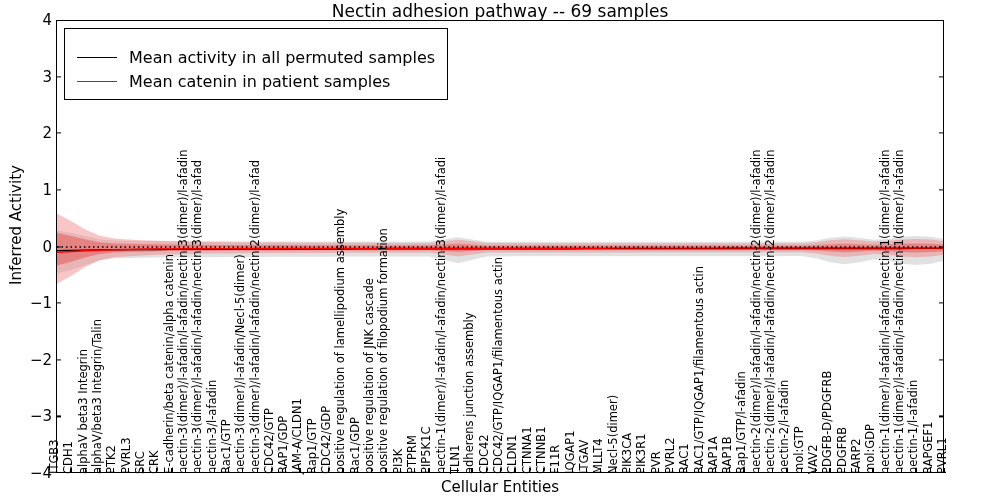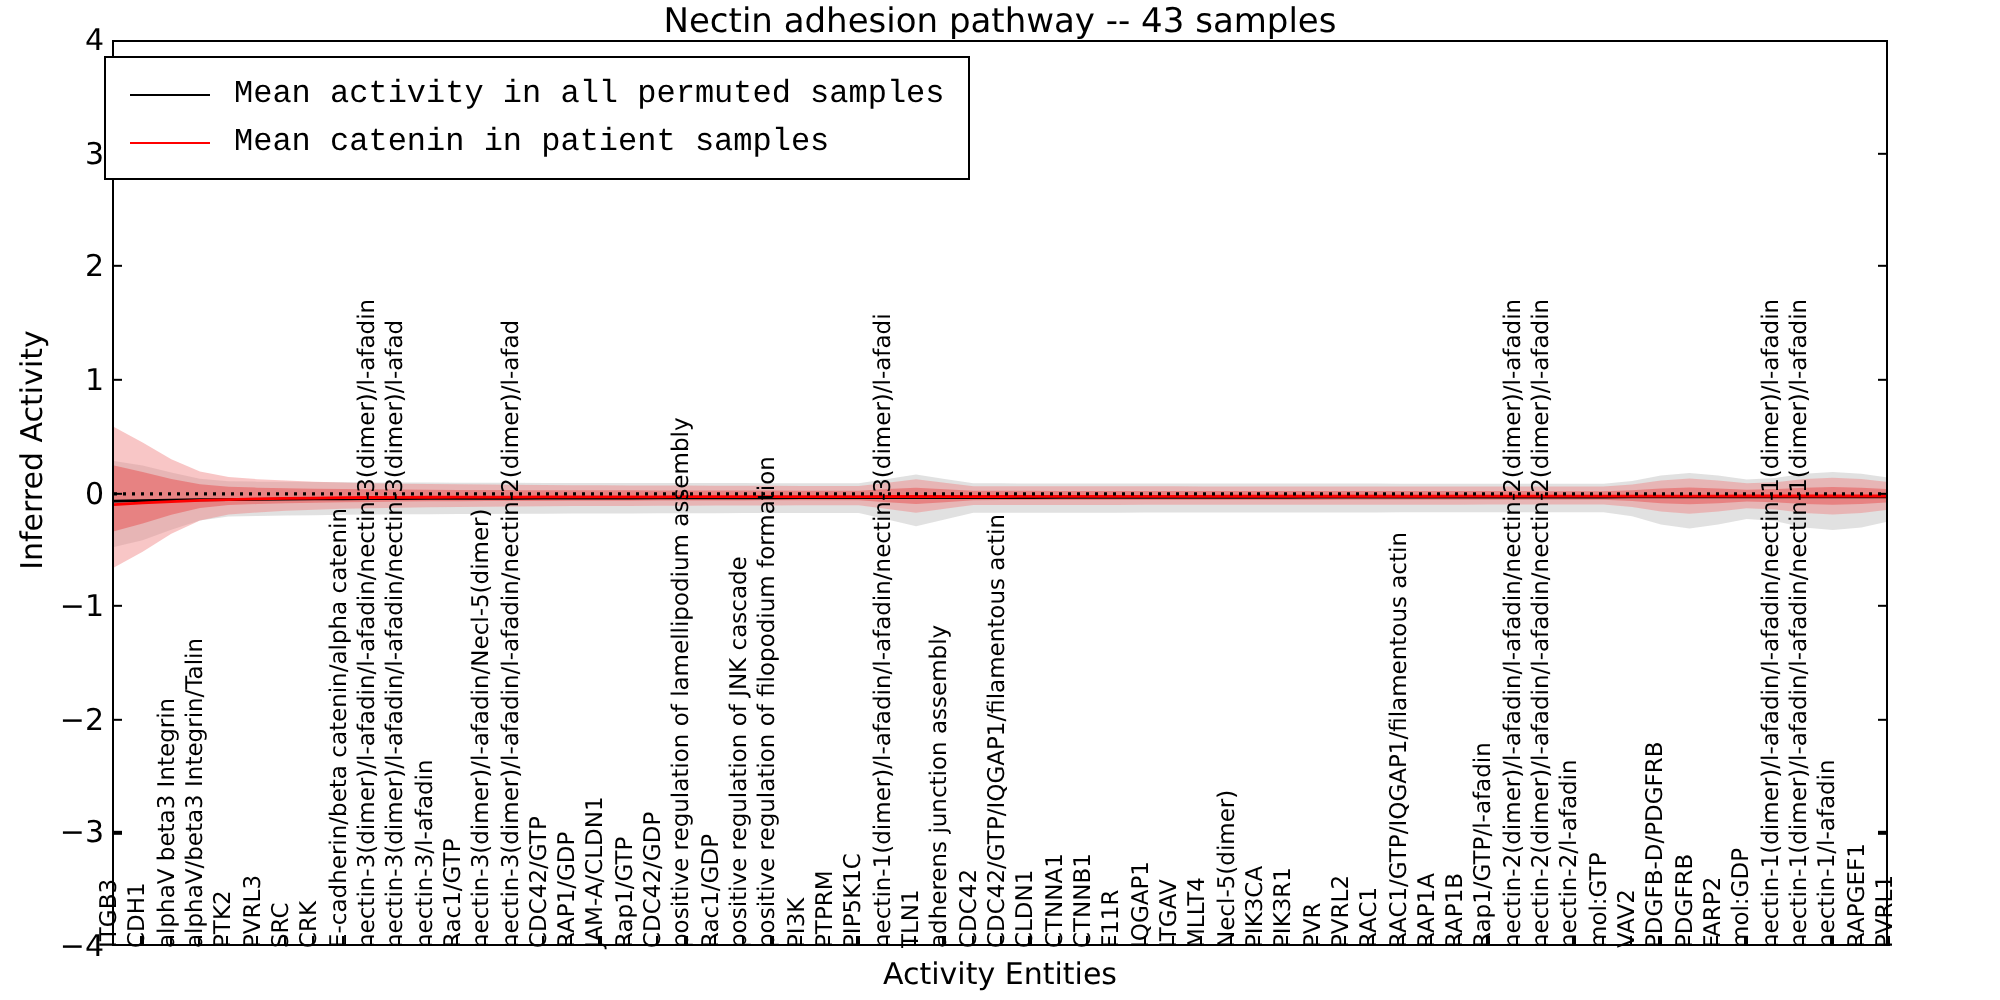--- a/index.html
+++ b/index.html
@@ -55,40 +55,39 @@
     transform-origin:left bottom;
     transform:rotate(-90deg);
     white-space:nowrap;
     font-size:11.5px;
     line-height:11px;
     color:#000;
   }
 
   
   #legend{
-    position:absolute;left:52px;top:28px;
+    position:absolute;left:64px;top:28px;
     border:1.2px solid #000;background:#fff;
-    padding:6px 12px 6px 8px;
+    padding:16px 12px 6px 8px;
     z-index:40;
-    font-family:Liberation Mono, monospace;
   }
   .legend-row{display:flex;align-items:center;height:24px;}
   .legend-line{display:inline-block;width:40px;height:0;border-top:1.6px solid #000;margin:0 12px 0 4px;}
   .legend-line.red{border-top-color:#ff0000;}
   .legend-text{font-size:16px;color:#000;}
 
   
   #data-svg{position:absolute;left:0;top:0;width:888px;height:453px;}
 </style>
 </head>
 <body>
 
 <div id="root">
 
-  <div id="chart-title">Nectin adhesion pathway -- 43 samples</div>
+  <div id="chart-title">Nectin adhesion pathway -- 69 samples</div>
 
   <div id="y-axis-label">Inferred Activity</div>
 
   <div id="yticks-wrap"></div>
 
   <div id="plot-area">
     <svg id="data-svg" viewBox="0 0 888 453" preserveAspectRatio="none">
         <polygon points="0.00,209.51 14.32,211.81 28.65,215.29 42.97,218.32 57.29,219.59 71.61,219.82 85.94,219.93 100.26,220.04 114.58,220.16 128.90,220.21 143.23,220.27 157.55,220.27 171.87,220.33 186.19,220.38 200.52,220.38 214.84,220.44 229.16,220.44 243.48,220.50 257.81,220.50 272.13,220.50 286.45,220.55 300.77,220.55 315.10,220.55 329.42,220.61 343.74,220.61 358.06,220.61 372.39,220.61 386.71,218.48 401.03,216.29 415.35,218.48 429.68,220.67 444.00,220.67 458.32,220.72 472.65,220.72 486.97,220.72 501.29,220.72 515.61,220.72 529.94,220.72 544.26,220.78 558.58,220.78 572.90,220.78 587.23,220.78 601.55,220.78 615.87,220.78 630.19,220.78 644.52,220.84 658.84,220.84 673.16,220.84 687.48,220.84 701.81,220.84 716.13,220.84 730.45,220.84 744.77,220.84 759.10,219.49 773.42,216.80 787.74,215.46 802.06,216.80 816.39,218.70 830.71,217.95 845.03,215.87 859.35,215.01 873.68,215.87 888.00,217.95 888.00,239.54 873.68,242.71 859.35,244.03 845.03,242.71 830.71,239.54 816.39,238.47 802.06,241.24 787.74,243.28 773.42,241.24 759.10,237.15 744.77,235.11 730.45,235.11 716.13,235.16 701.81,235.16 687.48,235.16 673.16,235.16 658.84,235.16 644.52,235.16 630.19,235.22 615.87,235.22 601.55,235.22 587.23,235.22 572.90,235.22 558.58,235.28 544.26,235.28 529.94,235.28 515.61,235.28 501.29,235.33 486.97,235.33 472.65,235.33 458.32,235.33 444.00,235.39 429.68,235.39 415.35,238.72 401.03,242.16 386.71,238.80 372.39,235.45 358.06,235.50 343.74,235.50 329.42,235.56 315.10,235.56 300.77,235.62 286.45,235.62 272.13,235.67 257.81,235.73 243.48,235.73 229.16,235.79 214.84,235.84 200.52,235.90 186.19,235.96 171.87,236.01 157.55,236.13 143.23,236.18 128.90,236.30 114.58,236.41 100.26,236.58 85.94,236.75 71.61,236.98 57.29,237.26 42.97,239.29 28.65,243.91 14.32,249.07 0.00,252.55" fill="#c8c8c8" fill-opacity="0.55" stroke="none"></polygon>
         <polygon points="0.00,192.53 14.32,200.26 28.65,208.66 42.97,214.81 57.29,217.55 71.61,218.57 85.94,219.25 100.26,219.82 114.58,220.27 128.90,220.61 143.23,220.84 157.55,221.01 171.87,221.18 186.19,221.29 200.52,221.40 214.84,221.52 229.16,221.57 243.48,221.63 257.81,221.69 272.13,221.74 286.45,221.80 300.77,221.86 315.10,221.86 329.42,221.91 343.74,221.97 358.06,221.97 372.39,221.97 386.71,220.35 401.03,218.67 415.35,220.35 429.68,222.08 444.00,222.08 458.32,222.08 472.65,222.14 486.97,222.14 501.29,222.14 515.61,222.14 529.94,222.14 544.26,222.20 558.58,222.20 572.90,222.20 587.23,222.20 601.55,222.20 615.87,222.20 630.19,222.20 644.52,222.25 658.84,222.25 673.16,222.25 687.48,222.25 701.81,222.25 716.13,222.25 730.45,222.25 744.77,222.25 759.10,221.24 773.42,219.23 787.74,218.22 802.06,219.23 816.39,220.59 830.71,220.11 845.03,218.55 859.35,217.91 873.68,218.55 888.00,220.11 888.00,233.75 873.68,235.52 859.35,236.25 845.03,235.52 830.71,233.75 816.39,233.12 802.06,234.74 787.74,235.89 773.42,234.74 759.10,232.46 744.77,231.31 730.45,231.31 716.13,231.31 701.81,231.31 687.48,231.31 673.16,231.37 658.84,231.37 644.52,231.37 630.19,231.37 615.87,231.37 601.55,231.37 587.23,231.37 572.90,231.43 558.58,231.43 544.26,231.43 529.94,231.43 515.61,231.43 501.29,231.48 486.97,231.48 472.65,231.48 458.32,231.48 444.00,231.54 429.68,231.54 415.35,233.43 401.03,235.42 386.71,233.51 372.39,231.60 358.06,231.65 343.74,231.65 329.42,231.71 315.10,231.71 300.77,231.77 286.45,231.82 272.13,231.88 257.81,231.94 243.48,231.99 229.16,232.05 214.84,232.11 200.52,232.22 186.19,232.33 171.87,232.45 157.55,232.62 143.23,232.84 128.90,233.07 114.58,233.41 100.26,233.86 85.94,234.43 71.61,235.22 57.29,236.24 42.97,239.22 28.65,245.87 14.32,254.84 0.00,262.74" fill="#f08080" fill-opacity="0.45" stroke="none"></polygon>
         <polygon points="0.00,211.78 14.32,214.95 28.65,218.52 42.97,221.18 57.29,222.42 71.61,222.82 85.94,223.10 100.26,223.33 114.58,223.56 128.90,223.67 143.23,223.78 157.55,223.90 171.87,223.95 186.19,224.01 200.52,224.07 214.84,224.12 229.16,224.12 243.48,224.18 257.81,224.18 272.13,224.23 286.45,224.23 300.77,224.29 315.10,224.29 329.42,224.29 343.74,224.35 358.06,224.35 372.39,224.35 386.71,223.54 401.03,222.83 415.35,223.62 429.68,224.40 444.00,224.40 458.32,224.40 472.65,224.46 486.97,224.46 501.29,224.46 515.61,224.46 529.94,224.46 544.26,224.46 558.58,224.46 572.90,224.52 587.23,224.52 601.55,224.52 615.87,224.52 630.19,224.52 644.52,224.52 658.84,224.52 673.16,224.52 687.48,224.52 701.81,224.52 716.13,224.57 730.45,224.57 744.77,224.57 759.10,224.12 773.42,223.20 787.74,222.75 802.06,223.20 816.39,223.82 830.71,223.56 845.03,222.85 859.35,222.55 873.68,222.85 888.00,223.56 888.00,230.13 873.68,231.01 859.35,231.38 845.03,231.01 830.71,230.13 816.39,229.81 802.06,230.57 787.74,231.14 773.42,230.57 759.10,229.44 744.77,228.93 730.45,228.93 716.13,228.93 701.81,228.93 687.48,228.93 673.16,228.93 658.84,228.93 644.52,228.93 630.19,228.93 615.87,228.93 601.55,228.99 587.23,228.99 572.90,228.99 558.58,228.99 544.26,228.99 529.94,228.99 515.61,228.99 501.29,229.05 486.97,229.05 472.65,229.05 458.32,229.05 444.00,229.05 429.68,229.10 415.35,230.08 401.03,231.06 386.71,230.08 372.39,229.10 358.06,229.16 343.74,229.16 329.42,229.16 315.10,229.22 300.77,229.22 286.45,229.27 272.13,229.27 257.81,229.33 243.48,229.33 229.16,229.39 214.84,229.44 200.52,229.50 186.19,229.56 171.87,229.61 157.55,229.67 143.23,229.78 128.90,229.95 114.58,230.12 100.26,230.35 85.94,230.63 71.61,231.03 57.29,231.48 42.97,232.99 28.65,236.35 14.32,240.77 0.00,244.62" fill="#e85858" fill-opacity="0.55" stroke="none"></polygon>
@@ -222,21 +221,21 @@
       <div class="xlab" style="left: 791.742px;">PDGFRB</div>
       <div class="xlab" style="left: 806.065px;">FARP2</div>
       <div class="xlab" style="left: 820.387px;">mol:GDP</div>
       <div class="xlab" style="left: 834.71px;">nectin-1(dimer)/l-afadin/l-afadin/nectin-1(dimer)/l-afadin</div>
       <div class="xlab" style="left: 849.032px;">nectin-1(dimer)/l-afadin/l-afadin/nectin-1(dimer)/l-afadin</div>
       <div class="xlab" style="left: 863.355px;">nectin-1/l-afadin</div>
       <div class="xlab" style="left: 877.677px;">RAPGEF1</div>
       <div class="xlab" style="left: 892px;">PVRL1</div>
     </div>
 
-  <div id="x-axis-label">Activity Entities</div>
+  <div id="x-axis-label">Cellular Entities</div>
 
   <div id="legend">
     <div class="legend-row">
       <span class="legend-line"></span>
       <span class="legend-text">Mean activity in all permuted samples</span>
     </div>
     <div class="legend-row">
       <span class="legend-line red"></span>
       <span class="legend-text">Mean catenin in patient samples</span>
     </div>

